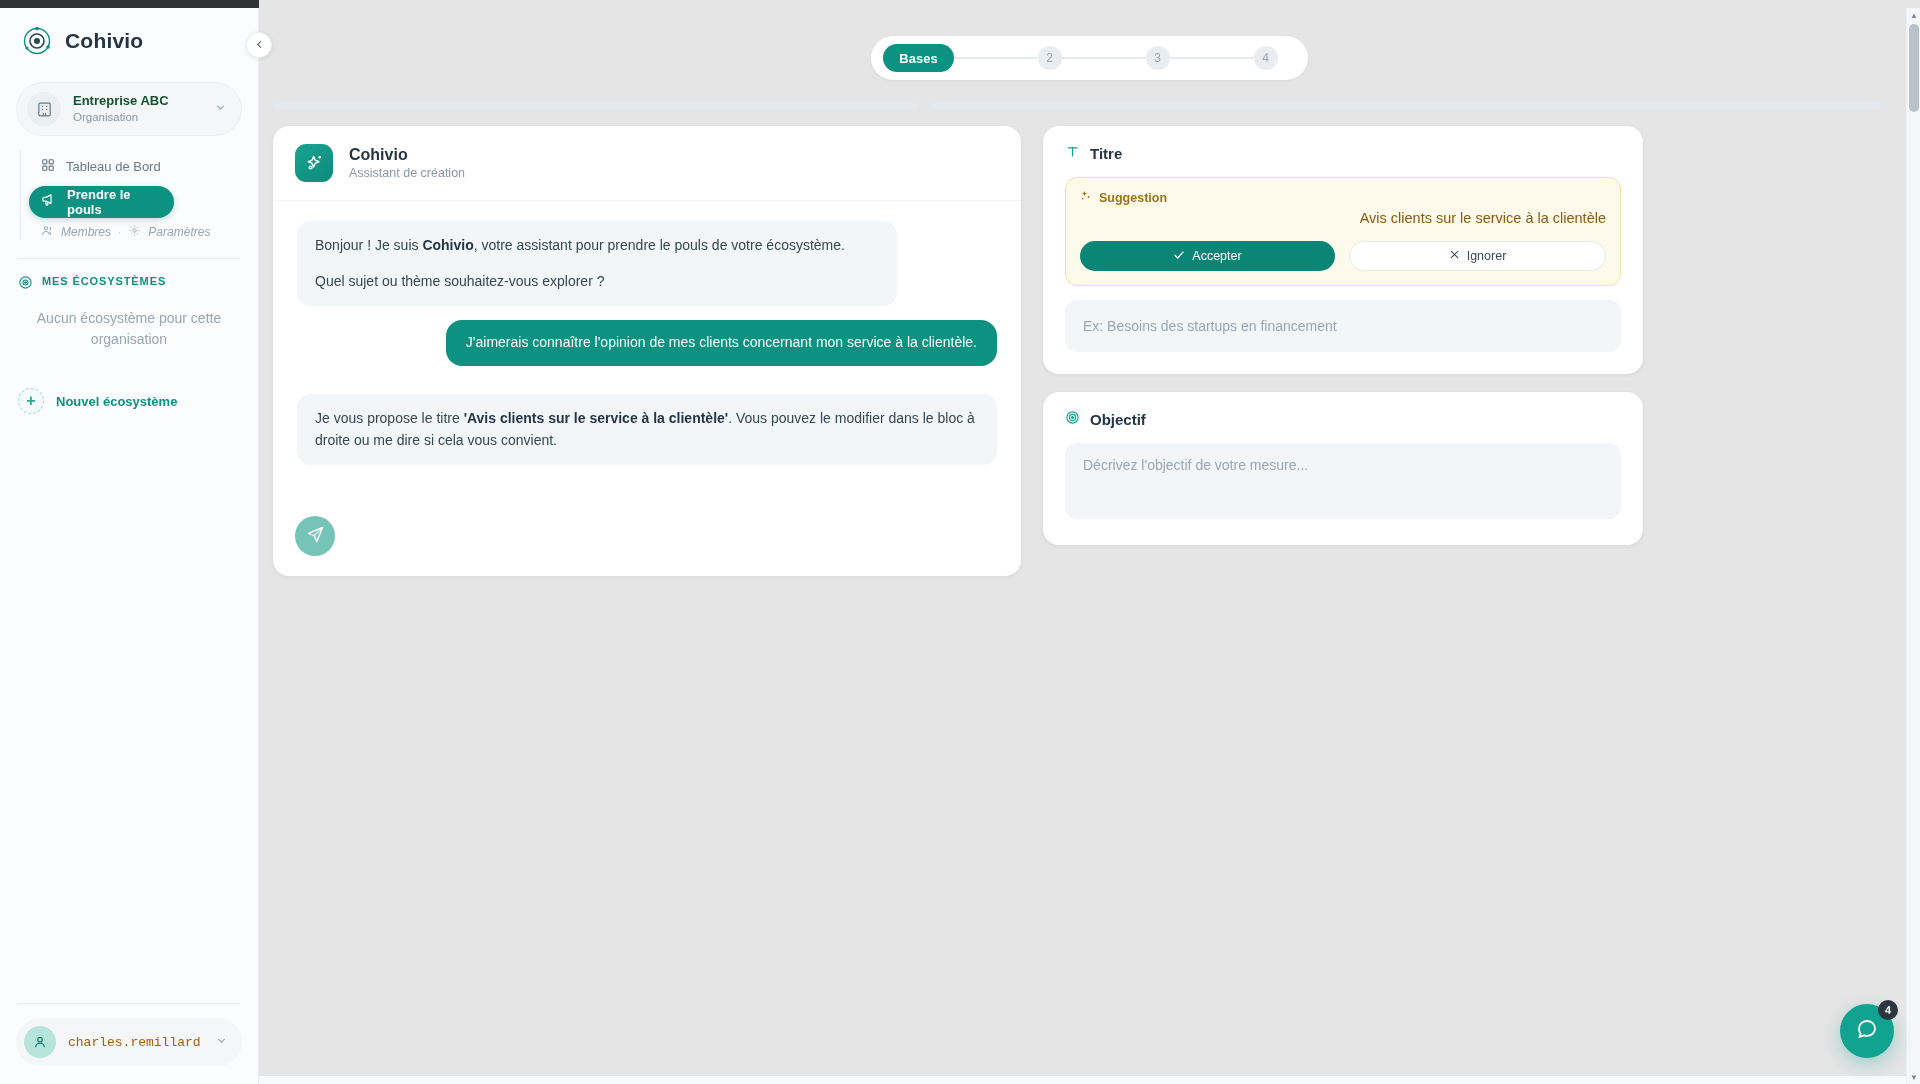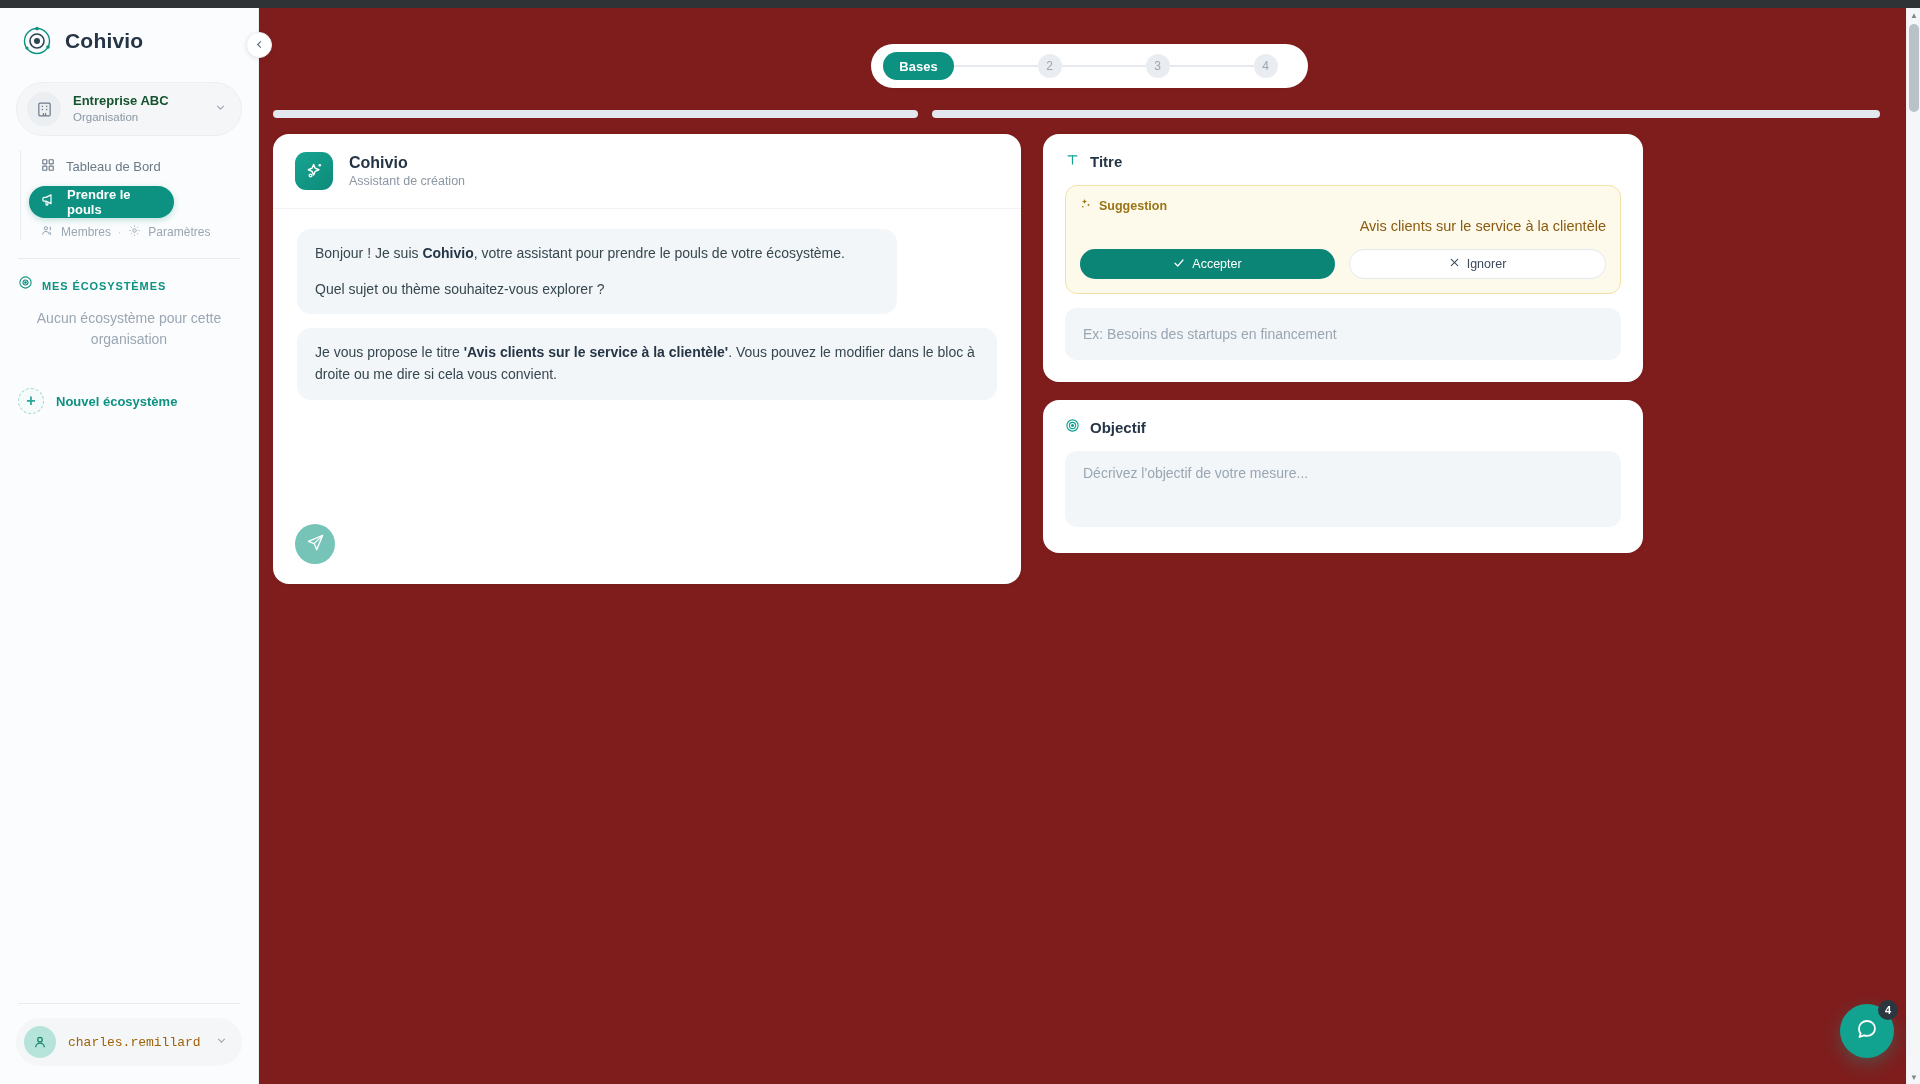--- a/index.html
+++ b/index.html
@@ -64,29 +64,29 @@
     font-size: 13px; color: #6c7a88;
     cursor: pointer;
   }
   .nav-item.active {
     background: #0d9180; color: #ffffff; font-weight: 600;
     margin-right: 84px;
     box-shadow: 0 2px 6px rgba(13,145,128,.28);
   }
   .nav-sub {
     display: flex; align-items: center; gap: 7px;
-    margin: 6px 0 0 20px; font-size: 12px; color: #9aa6b2;
+    margin: 6px 0 0 20px; font-size: 12px; color: #9aa6b2; font-style: italic;
   }
   .nav-sub .dot { color: #c2cbd4; font-size: 10px; }
   .nav-sub span.lbl { cursor: pointer; }
 
   .divider { height: 1px; background: #e8ecf0; margin: 18px 18px 0 18px; }
 
   .eco-head {
-    display: flex; align-items: flex-end; gap: 9px;
+    display: flex; align-items: flex-start; gap: 9px;
     margin: 16px 0 0 18px;
     font-size: 11px; font-weight: 700; letter-spacing: .9px;
     color: #0d9180;
   }
   .eco-empty {
     margin: 16px 30px 12px 30px;
     text-align: center; font-size: 14px; color: #9aa6b2; line-height: 1.5;
   }
   .eco-new {
     display: flex; align-items: center; gap: 12px;
@@ -119,22 +119,22 @@
     position: absolute; top: 32px; left: 246px;
     width: 26px; height: 26px; border-radius: 50%;
     background: #ffffff; border: 1px solid #eceff2;
     box-shadow: 0 1px 4px rgba(25,40,60,.10);
     display: flex; align-items: center; justify-content: center;
     cursor: pointer; z-index: 5;
   }
 
   
   .main {
-    position: absolute; top: 8px; left: 259px; width: 1661px; height: 1076px;
-    background: #7f1d1d;
+    position: absolute; top: 0; left: 259px; width: 1661px; height: 1076px;
+    background: #e5e5e5;
     overflow: hidden;
   }
 
   .stepper-wrap { display: flex; justify-content: center; padding-top: 36px; }
   .stepper {
     background: #ffffff; border-radius: 26px;
     box-shadow: 0 1px 3px rgba(25,40,60,.06);
     height: 44px; display: flex; align-items: center; gap: 0;
     padding: 0 30px 0 12px;
   }
@@ -463,20 +463,23 @@
           <span class="chat-sub" style="display:block">Assistant de création</span>
         </span>
       </div>
 
       <div class="chat-body">
         <div class="msg bot">
           <p><span>Bonjour ! Je suis </span><b>Cohivio</b><span>, votre assistant pour prendre le pouls de votre écosystème.</span></p>
           <p>Quel sujet ou thème souhaitez-vous explorer ?</p>
         </div>
 
+        <div class="msg user-row">
+          <div class="msg user">J'aimerais connaître l'opinion de mes clients concernant mon service à la clientèle.</div>
+        </div>
 
         <div class="msg bot wide">
           <span>Je vous propose le titre </span><b>'Avis clients sur le service à la clientèle'</b><span>. Vous pouvez le modifier dans le bloc à droite ou me dire si cela vous convient.</span>
         </div>
       </div>
 
       <div class="chat-input-row">
         <button class="send-btn">
           <span>
             <svg width="19" height="19" viewBox="0 0 24 24" fill="none" stroke="#ffffff" stroke-width="1.7" stroke-linejoin="round">

